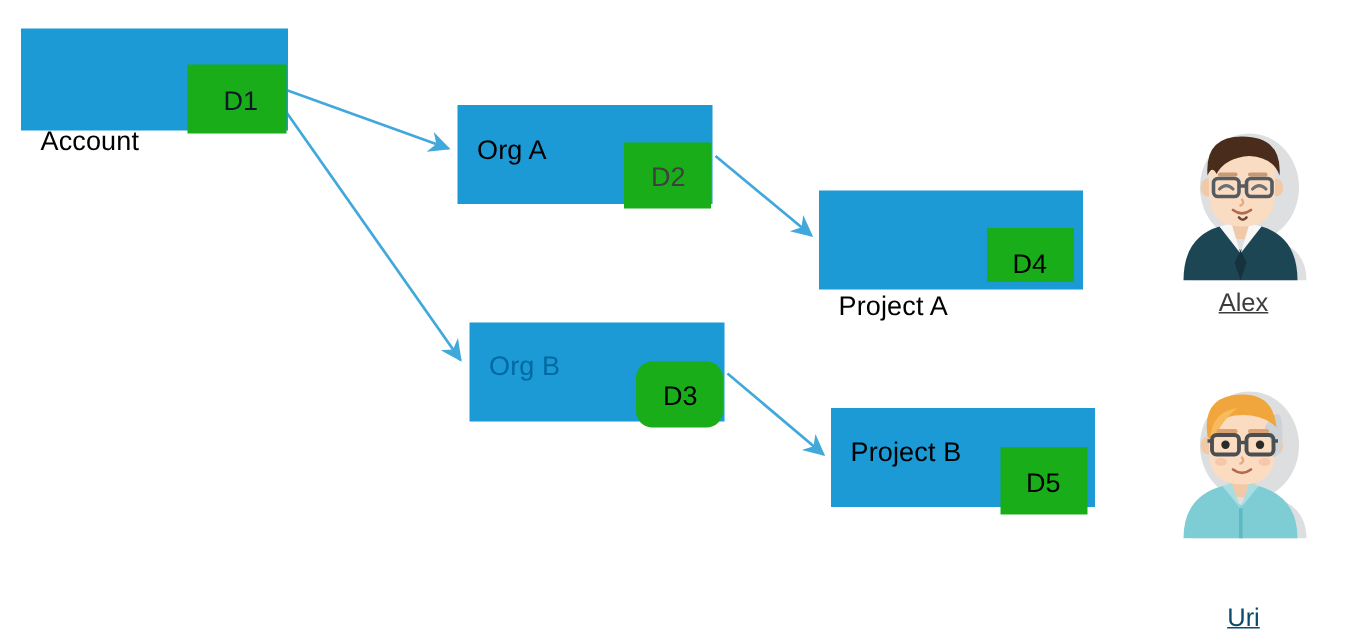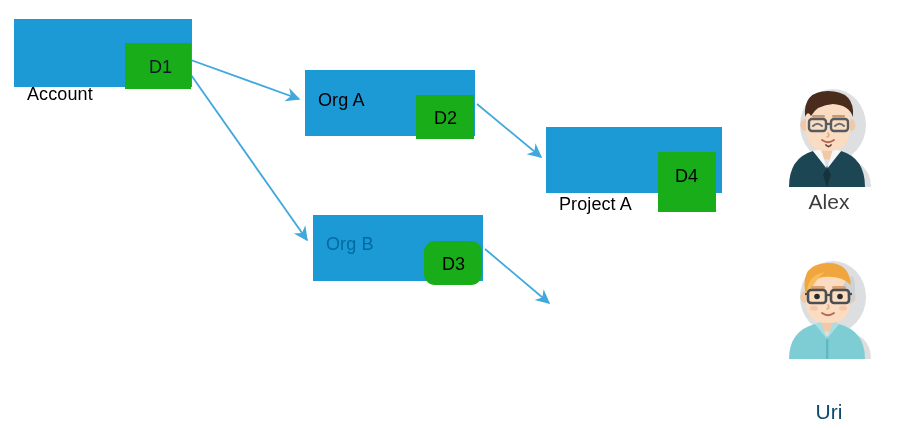--- a/index.html
+++ b/index.html
@@ -68,21 +68,21 @@
 
   #node-orga          { left: 305px; top: 70px;  width: 192px; height: 68px; }
   #node-orga .node-main  { width: 170px; height: 66px; }
   #node-orga .node-label { left: 13px; top: 20px; }
   #node-orga .node-badge { left: 111px; top: 25px; width: 58px; height: 44px; }
   #node-orga .node-badge-label { left: 18px; top: 13px; }
 
   #node-projecta      { left: 546px; top: 127px; width: 176px; height: 68px; }
   #node-projecta .node-main  { width: 176px; height: 66px; }
   #node-projecta .node-label { left: 13px; top: 19px; }
-  #node-projecta .node-badge { left: 112px; top: 25px; width: 58px; height: 60px; }
+  #node-projecta .node-badge { left: 112px; top: 25px; width: 58px; height: 36px; }
   #node-projecta .node-badge-label { left: 17px; top: 14px; }
 
   #node-orgb          { left: 313px; top: 215px; width: 170px; height: 68px; }
   #node-orgb .node-main  { width: 170px; height: 66px; }
   #node-orgb .node-label { left: 13px; top: 19px; }
   #node-orgb .node-badge { left: 111px; top: 26px; width: 58px; height: 44px; }
   #node-orgb .node-badge-label { left: 18px; top: 13px; }
 
   #node-projectb      { left: 554px; top: 272px; width: 176px; height: 68px; }
   #node-projectb .node-main  { width: 176px; height: 66px; }
@@ -99,24 +99,25 @@
   #person-alex { left: 777px; top: 83px; }
   #person-uri  { left: 777px; top: 255px; }
   .person-avatar {
     position: relative;
     width: 104px;
     height: 104px;
     margin: 0 auto;
   }
   .person-name {
     margin-top: 6px;
-    font-size: 21px;
+    font-size: 17px;
     color: #3d3d3d;
     line-height: 18px;
     white-space: nowrap;
+    text-decoration: underline;
   }
 </style>
 </head>
 <body style="background: rgb(255, 255, 255);">
 
 <div id="canvas">
 
   <svg id="arrow-layer" viewBox="0 0 904 428" width="904" height="428">
     <defs>
       <marker id="ah" markerWidth="9" markerHeight="9" refX="7.2" refY="4.5" orient="auto" markerUnits="strokeWidth">
@@ -138,40 +139,47 @@
     <div class="node-label" style="color: rgb(0, 0, 0);">Account</div>
     <div class="node-badge" style="background: rgb(25, 174, 25);">
       <div class="node-badge-label" style="color: #0f172a;">D1</div>
     </div>
   </div>
 
   <div class="node" id="node-orga">
     <div class="node-main" style="background: rgb(27, 154, 214);"></div>
     <div class="node-label" style="color: rgb(0, 0, 0);">Org A</div>
     <div class="node-badge" style="background: rgb(25, 174, 25);">
-      <div class="node-badge-label" style="color: #000000;">D2</div>
+      <div class="node-badge-label" style="color: #404040;">D2</div>
     </div>
   </div>
 
   <div class="node" id="node-projecta">
     <div class="node-main" style="background: rgb(27, 154, 214);"></div>
     <div class="node-label" style="color: rgb(0, 0, 0); margin-top: 48px;">Project A</div>
     <div class="node-badge" style="background: rgb(25, 174, 25);">
       <div class="node-badge-label" style="color: rgb(0, 0, 0);">D4</div>
     </div>
   </div>
 
   <div class="node" id="node-orgb">
     <div class="node-main" style="background: rgb(27, 154, 214);"></div>
     <div class="node-label" style="color: #0369a1;">Org B</div>
     <div class="node-badge" style="background: rgb(25, 174, 25); border-radius: 11px;">
       <div class="node-badge-label" style="color: rgb(0, 0, 0);">D3</div>
     </div>
   </div>
 
+  <div class="node" id="node-projectb">
+    <div class="node-main" style="background: rgb(27, 154, 214);"></div>
+    <div class="node-label" style="color: rgb(0, 0, 0);">Project B</div>
+    <div class="node-badge" style="background: rgb(25, 174, 25);">
+      <div class="node-badge-label" style="color: rgb(0, 0, 0);">D5</div>
+    </div>
+  </div>
 
   <div class="person" id="person-alex">
     <div class="person-avatar">
       <svg viewBox="0 0 104 104" width="104" height="104">
 
         <ellipse cx="56" cy="42" rx="33" ry="36" fill="#dddfe1"></ellipse>
         <path d="M18 104 Q18 76 56 74 Q94 76 94 104 Z" fill="#dddfe1"></path>
 
         <path d="M42 60 h18 v14 q-9 5 -18 0 Z" fill="#f0c9a8"></path>
 

